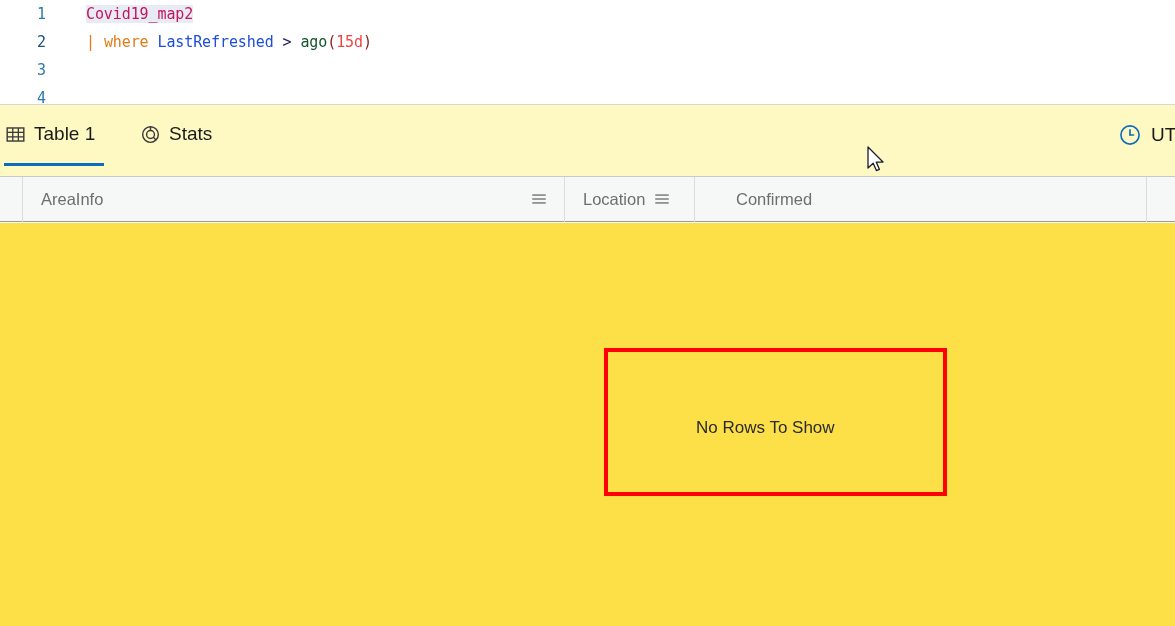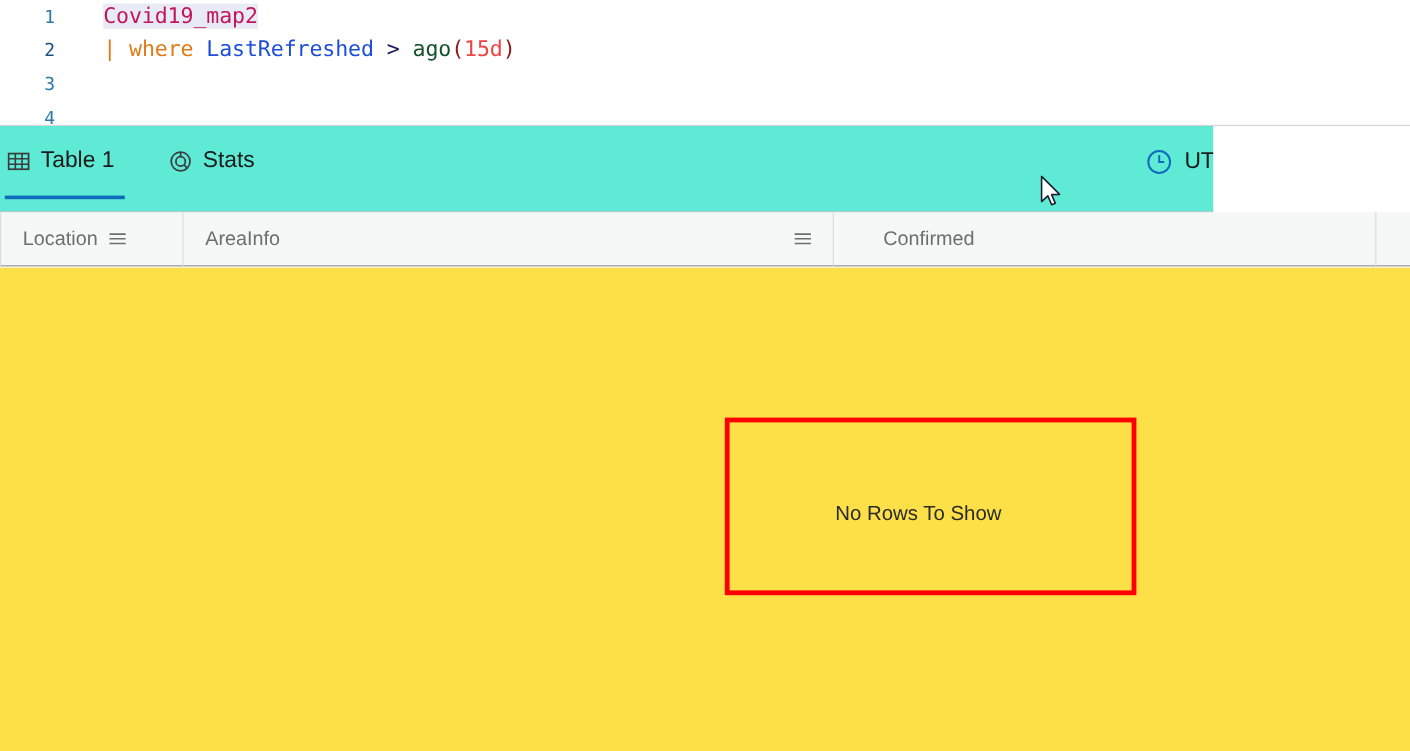--- a/index.html
+++ b/index.html
@@ -39,40 +39,40 @@
     text-align: right;
     font-family: "DejaVu Sans Mono", monospace;
     font-size: 15px;
     color: #2b7aa8;
   }
   .gutter.current { color: #1c4e80; }
   .code-text {
     position: absolute;
     left: 86px; top: 0;
     font-family: "DejaVu Sans Mono", monospace;
-    font-size: 18px;
+    font-size: 15px;
     letter-spacing: -0.1px;
   }
   .code-text .sel { background: #e8eaf6; }
   .tok-table   { color: #c2185b; }
   .tok-kw      { color: #e07b18; margin-top: 16px; }
   .tok-col     { color: #1d4ed8; }
   .tok-op      { color: #1a1a5e; }
   .tok-func    { color: #14532d; }
   .tok-paren   { color: #8b1a1a; }
   .tok-lit     { color: #ef4444; }
   .tok-pipe    { color: #e07b18; }
 
   
   #tab-bar {
     position: absolute;
     left: 0; top: 105px;
-    width: 1011px;
+    width: 1175px;
     height: 71px;
-    background: #5eead4;
+    background: #fef9c3;
     border-bottom: 1px solid #c8c8c8;
   }
   .tab {
     position: absolute;
     top: 18px;
     display: flex;
     align-items: center;
     gap: 9px;
     cursor: pointer;
     color: #1b1b1b;
@@ -270,42 +270,42 @@
         <line x1="8" y1="8" x2="10.6" y2="8" stroke="#0f6cbd" stroke-width="1.2" stroke-linecap="round"></line>
       </svg>
     </span>
     <span class="tz-label">UTC</span>
   </div>
 
 </div>
 
 <div id="grid-header">
 
+  <div class="col-header" id="col-areainfo">
+    <span class="col-label">AreaInfo</span>
+    <span class="col-menu">
+      <svg width="18" height="18" viewBox="0 0 16 16">
+        <line x1="2" y1="4.5" x2="14" y2="4.5" stroke="#6e6e6e" stroke-width="1.2"></line>
+        <line x1="2" y1="8" x2="14" y2="8" stroke="#6e6e6e" stroke-width="1.2"></line>
+        <line x1="2" y1="11.5" x2="14" y2="11.5" stroke="#6e6e6e" stroke-width="1.2"></line>
+      </svg>
+    </span>
+  </div>
+
   <div class="col-header" id="col-location">
     <span class="col-label">Location</span>
     <span class="col-menu">
       <svg width="18" height="18" viewBox="0 0 16 16">
         <line x1="2" y1="4.5" x2="14" y2="4.5" stroke="#6e6e6e" stroke-width="1.2"></line>
         <line x1="2" y1="8" x2="14" y2="8" stroke="#6e6e6e" stroke-width="1.2"></line>
         <line x1="2" y1="11.5" x2="14" y2="11.5" stroke="#6e6e6e" stroke-width="1.2"></line>
       </svg>
     </span>
   </div>
 
-  <div class="col-header" id="col-areainfo">
-    <span class="col-label">AreaInfo</span>
-    <span class="col-menu">
-      <svg width="18" height="18" viewBox="0 0 16 16">
-        <line x1="2" y1="4.5" x2="14" y2="4.5" stroke="#6e6e6e" stroke-width="1.2"></line>
-        <line x1="2" y1="8" x2="14" y2="8" stroke="#6e6e6e" stroke-width="1.2"></line>
-        <line x1="2" y1="11.5" x2="14" y2="11.5" stroke="#6e6e6e" stroke-width="1.2"></line>
-      </svg>
-    </span>
-  </div>
-
   <div class="col-header" id="col-confirmed">
     <span class="col-label">Confirmed</span>
     <span class="col-menu">
       <svg width="18" height="18" viewBox="0 0 16 16">
         <line x1="2" y1="4.5" x2="14" y2="4.5" stroke="#6e6e6e" stroke-width="1.2"></line>
         <line x1="2" y1="8" x2="14" y2="8" stroke="#6e6e6e" stroke-width="1.2"></line>
         <line x1="2" y1="11.5" x2="14" y2="11.5" stroke="#6e6e6e" stroke-width="1.2"></line>
       </svg>
     </span>
   </div>

